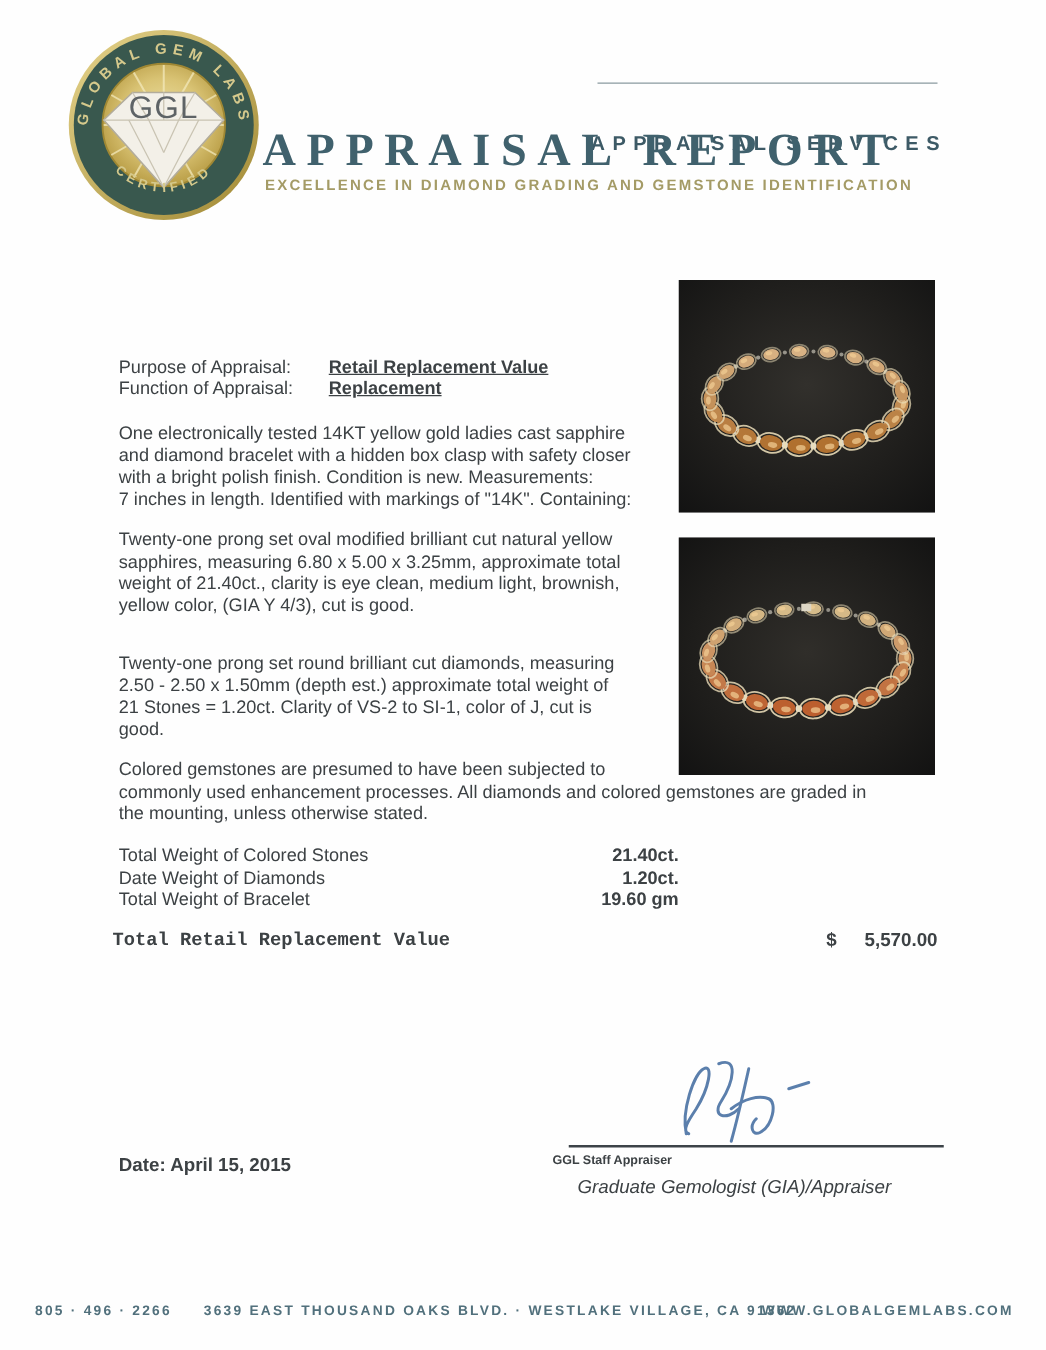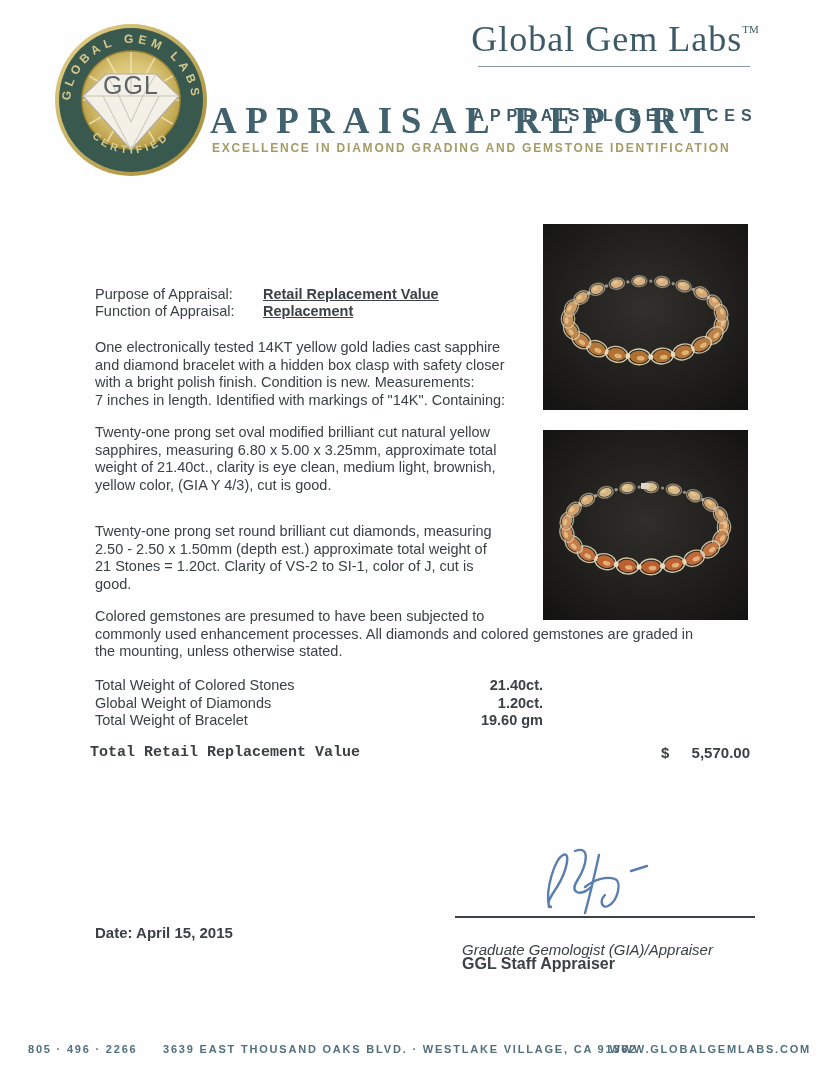--- a/index.html
+++ b/index.html
@@ -45,21 +45,21 @@
   
   .tot-row{left:95px; width:470px; height:17.5px;}
   .tot-label{position:absolute; left:0; top:0;}
   .tot-value{position:absolute; left:325px; width:123px; text-align:right; font-weight:bold;}
   .grand-label{left:90px; top:744px; font-weight:bold; font-size:15px;font-family:Liberation Mono, monospace;}
   .grand-cur{left:661px; top:744px; font-weight:bold; font-size:15px;}
   .grand-val{left:655px; top:744px; width:95px; text-align:right; font-weight:bold; font-size:15px;}
   
   .sig-svg{left:535px; top:843px; width:165px; height:72px;}
   .sig-rule{left:455px; top:916px; width:300px; height:2px; background:#3c4348;}
-  .sig-name{left:462px; top:923px; font-weight:bold; font-size:16px;margin-top:32px;}
+  .sig-name{left:442px; top:923px; font-weight:bold; font-size:10px;}
   .sig-title{left:462px; top:941px; font-style:italic; font-size:15px;}
   .date-line{left:95px; top:924px; font-weight:bold; font-size:15px;}
   
   .footer-item{top:1043px; font-size:11px; font-weight:bold; letter-spacing:1.8px; color:#51707c; white-space:nowrap;}
   .f-phone{left:28px;}
   .f-address{left:163px;}
   .f-web{right:26px;}
 </style>
 </head>
 <body>
@@ -112,23 +112,20 @@
       <text x="78" y="72" text-anchor="middle" font-family="Liberation Sans, sans-serif" font-size="25" letter-spacing="1" fill="#5e6366">GGL</text>
     </g>
     <text font-family="Liberation Sans, sans-serif" font-size="12" font-weight="bold" letter-spacing="4.5" fill="#d5c98c">
       <textPath href="#arcTop" startOffset="50%" text-anchor="middle">GLOBAL GEM LABS</textPath>
     </text>
     <text font-family="Liberation Sans, sans-serif" font-size="10.5" font-weight="bold" letter-spacing="3.5" fill="#d5c98c">
       <textPath href="#arcBot" startOffset="50%" text-anchor="middle">CERTIFIED</textPath>
     </text>
   </svg>
 
-  <div class="abs brand-block">
-    <span class="brand-name"><span>Global Gem Labs</span><span class="brand-tm">TM</span></span>
-  </div>
   <div class="abs brand-rule"></div>
   <div class="abs brand-sub">APPRAISAL SERVICES</div>
 
   <div class="abs report-title">APPRAISAL REPORT</div>
   <div class="abs report-tagline">EXCELLENCE IN DIAMOND GRADING AND GEMSTONE IDENTIFICATION</div>
 
   <div class="abs kv-row bodytext" style="top:286px">
     <span class="kv-label">Purpose of Appraisal:</span>
     <span class="kv-value">Retail Replacement Value</span>
   </div>
@@ -352,21 +349,21 @@
           <rect x="98" y="53" width="8" height="6" fill="#ddd6c4"></rect>
         </g>
     </svg>
   </div>
 
   <div class="abs tot-row bodytext" style="top:677px">
     <span class="tot-label">Total Weight of Colored Stones</span>
     <span class="tot-value">21.40ct.</span>
   </div>
   <div class="abs tot-row bodytext" style="top:694.5px">
-    <span class="tot-label">Global Weight of Diamonds</span>
+    <span class="tot-label">Date Weight of Diamonds</span>
     <span class="tot-value">1.20ct.</span>
   </div>
   <div class="abs tot-row bodytext" style="top:712px">
     <span class="tot-label">Total Weight of Bracelet</span>
     <span class="tot-value">19.60 gm</span>
   </div>
 
   <div class="abs grand-label">Total Retail Replacement Value</div>
   <div class="abs grand-cur">$</div>
   <div class="abs grand-val">5,570.00</div>

